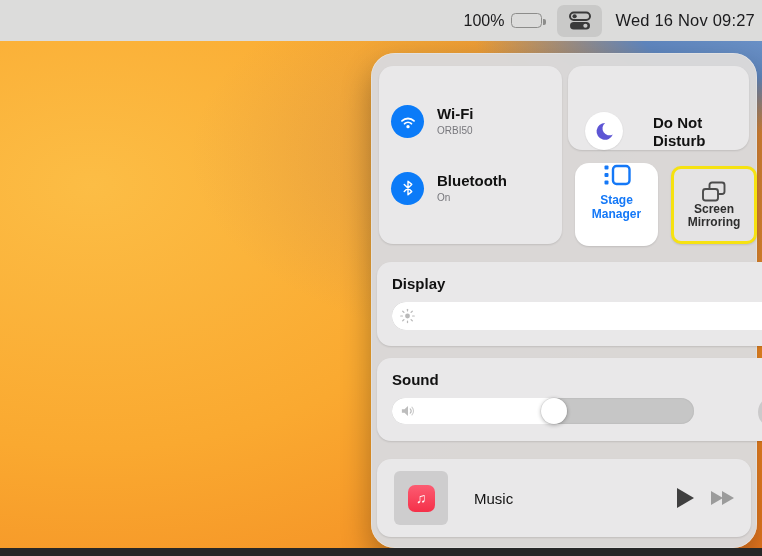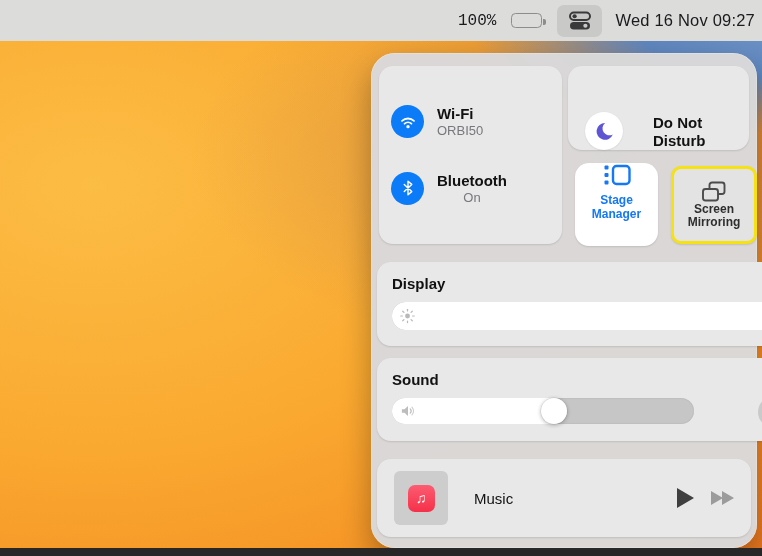--- a/index.html
+++ b/index.html
@@ -8,21 +8,21 @@
     font-family:"Liberation Sans", sans-serif;
     position:relative; overflow:hidden;
     width:762px; height:556px; background:#dcdcdb;
   }
   
   .menubar {
     position:absolute; top:0; left:0; right:0; height:41px;
     background:#dcdcdb; display:flex; align-items:center;
     justify-content:flex-end; padding-right:7px; z-index:5;
   }
-  .battery-percent { font-size:16px; color:#1b1b1d; font-weight:400; margin-right:15px;font-family:Liberation Mono, monospace; }
+  .battery-percent { font-size:16px; color:#1b1b1d; font-weight:400; margin-right:7px; }
   .battery { position:relative; width:31px; height:15px; border:1.5px solid #8d8d8b;
     border-radius:4.5px; padding:1.5px; margin-right:2px; }
   .battery-fill { height:100%; background:#4cd64a; border-radius:2px; }
   .battery-nub { position:absolute; right:-5px; top:4.5px; width:3px; height:6px;
     background:#8d8d8b; border-radius:0 2px 2px 0; }
   .cc-button { width:45px; height:32px; background:#c9c9c8; border-radius:7px;
     display:flex; align-items:center; justify-content:center; margin-left:13px; }
   .clock { font-size:16.5px; color:#1b1b1d; font-weight:500; margin-left:13px; letter-spacing:0.2px; }
   
   .desktop {
@@ -44,21 +44,21 @@
   .card { position:absolute; background:#e9e8e9; border-radius:14px;
     box-shadow:0 1px 2px rgba(0,0,0,0.12); }
   
   .card-conn { left:8px; top:13px; width:183px; height:178px;
     display:flex; flex-direction:column; justify-content:space-evenly; padding:6px 0 6px 12px; }
   .conn-row { display:flex; align-items:center; }
   .conn-icon { width:33px; height:33px; border-radius:50%; background:#0b7bf8;
     display:flex; align-items:center; justify-content:center; flex:none; }
   .conn-text { margin-left:13px; }
   .conn-label { font-size:15px; font-weight:700; color:#111; line-height:18px; }
-  .conn-sub { font-size:13px; color:#77777c; line-height:15px;text-align:center; }
+  .conn-sub { font-size:10px; color:#77777c; line-height:15px; }
   
   .card-dnd { left:197px; top:13px; width:181px; height:84px;
     display:flex; align-items:flex-end; padding-left:17px;gap:15px; }
   .dnd-circle { width:38px; height:38px; border-radius:50%; background:#fff;
     display:flex; align-items:center; justify-content:center; flex:none;
     box-shadow:0 0.5px 1.5px rgba(0,0,0,0.12); }
   .dnd-label { margin-left:15px; width:66px; font-size:15px; font-weight:700; color:#111; line-height:18px; }
   
   .card-stage { left:204px; top:110px; width:83px; height:83px; background:#ffffff;
     display:flex; flex-direction:column; align-items:center; gap:7px; }

